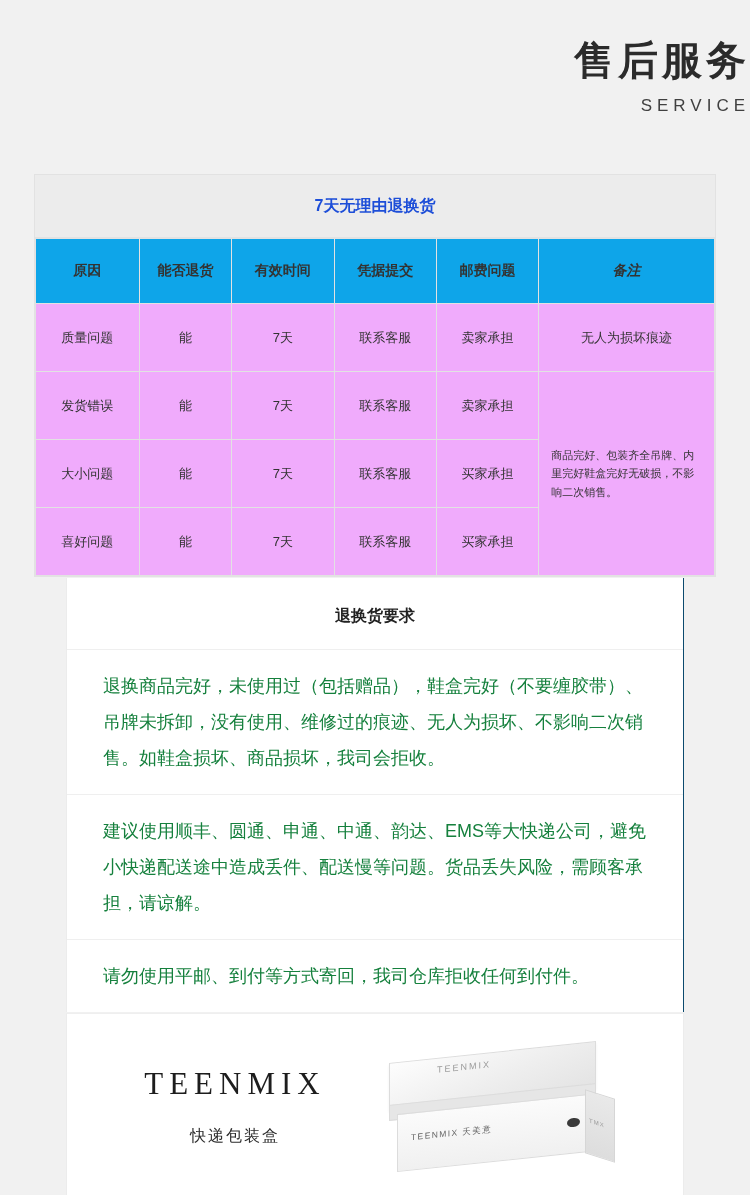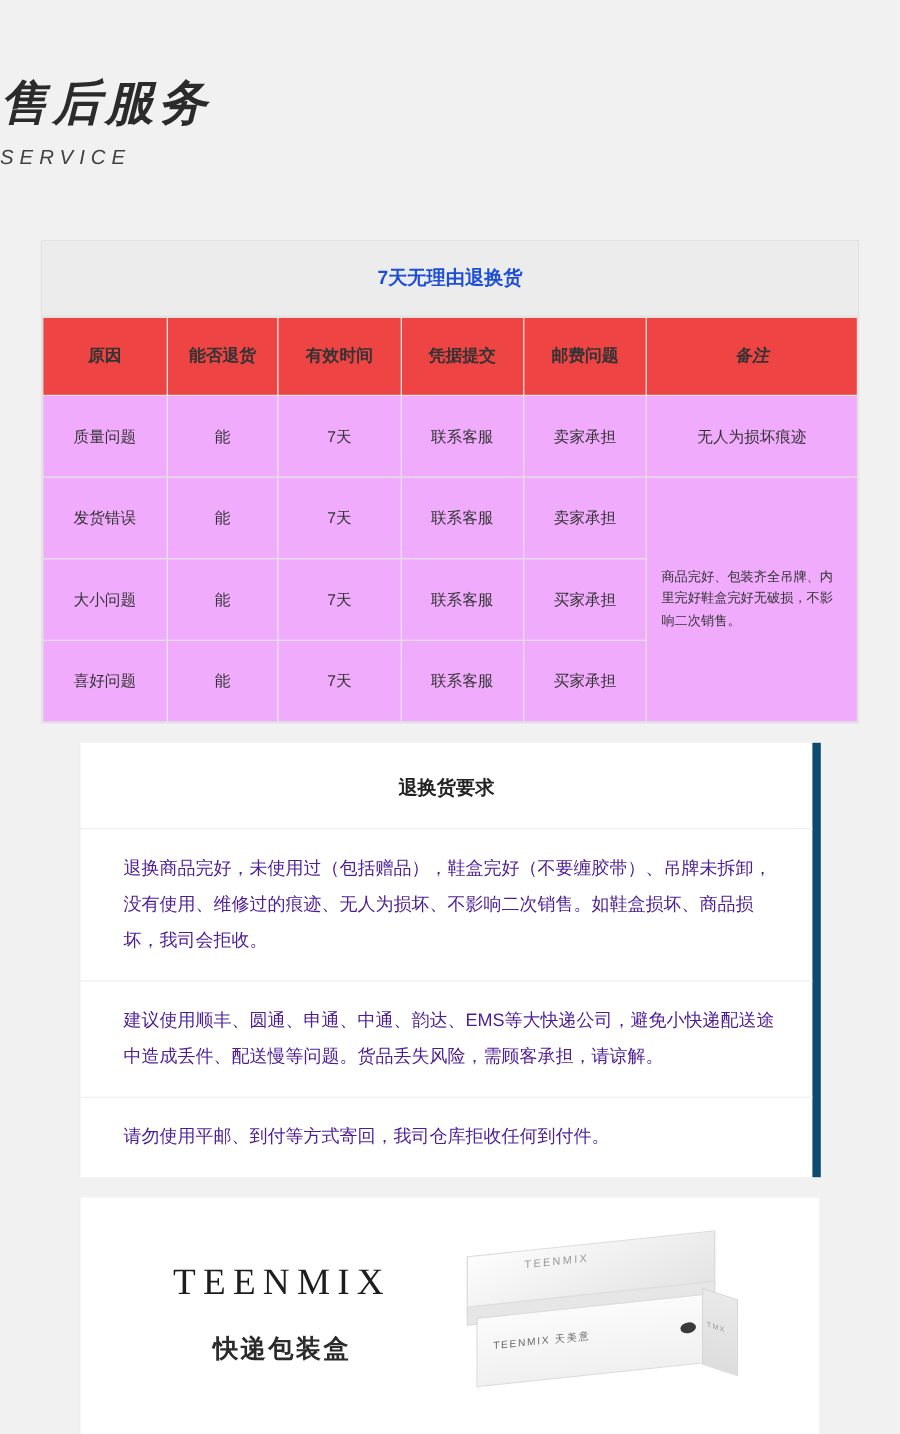--- a/index.html
+++ b/index.html
@@ -16,23 +16,22 @@
   }
   .page {
     position: relative;
     width: 750px;
     height: 1195px;
     background: #f1f1f1;
   }
 
   
   .header {
-    padding-top: 62px;
-    text-align: left;
-    font-style: italic;
+    padding-top: 36px;
+    text-align: right;
   }
   .header .title {
     font-size: 40px;
     font-weight: bold;
     letter-spacing: 4px;
     color: #2b2b2b;
     line-height: 1.2;
   }
   .header .subtitle {
     margin-top: 12px;
@@ -65,21 +64,21 @@
     font-size: 13px;
   }
   table.policy th,
   table.policy td {
     border: 1px solid #e2e2e2;
     text-align: center;
     vertical-align: middle;
     color: #333;
   }
   table.policy th {
-    background: #ef4444;
+    background: #0ea5e9;
     font-weight: bold;
     font-size: 14px;
     height: 52px;
     padding: 6px 2px;
   }
   table.policy td {
     height: 51px;
     padding: 8px 4px;
     background: #f0abfc;
   }
@@ -91,36 +90,36 @@
   }
   .col1 { width: 15.2%; }
   .col2 { width: 13.5%; }
   .col3 { width: 15%; }
   .col4 { width: 15%; }
   .col5 { width: 15%; }
   .col6 { width: 26.3%; font-style: italic; }
 
   
   .req {
-    margin: 16px 66px;
+    margin: 1px 66px;
     background: #fff;
     border-left: 1px solid #ececec;
-    border-right: 7px solid #0c4a6e;
+    border-right: 1px solid #0c4a6e;
   }
   .req-title {
     text-align: center;
     font-size: 16px;
     font-weight: bold;
     color: #222;
     padding: 28px 0 22px 0;
   }
   .req-para {
-    font-size: 15px;
+    font-size: 18px;
     line-height: 2.0;
-    color: #4c1d95;
+    color: #15803d;
     padding: 18px 24px 18px 36px;
     border-top: 1px solid #efefef;
   }
   .req-para:first-of-type {
     border-top: 1px solid #efefef;
   }
 
   
   .brand-block {
     margin: 0 66px;
@@ -140,24 +139,24 @@
     width: 220px;
   }
   .brand-name {
     font-size: 31px;
     letter-spacing: 6px;
     color: #1d1d1d;
     font-family: "Liberation Serif", "DejaVu Serif", serif;
   }
   .brand-caption {
     margin-top: 24px;
-    font-size: 21px;
+    font-size: 16px;
     letter-spacing: 2px;
     color: #2b2b2b;
-    font-weight: bold;
+    font-weight: normal;
   }
 
   
   .box-wrap {
     position: absolute;
     right: 52px;
     top: 28px;
     width: 260px;
     height: 150px;
   }

